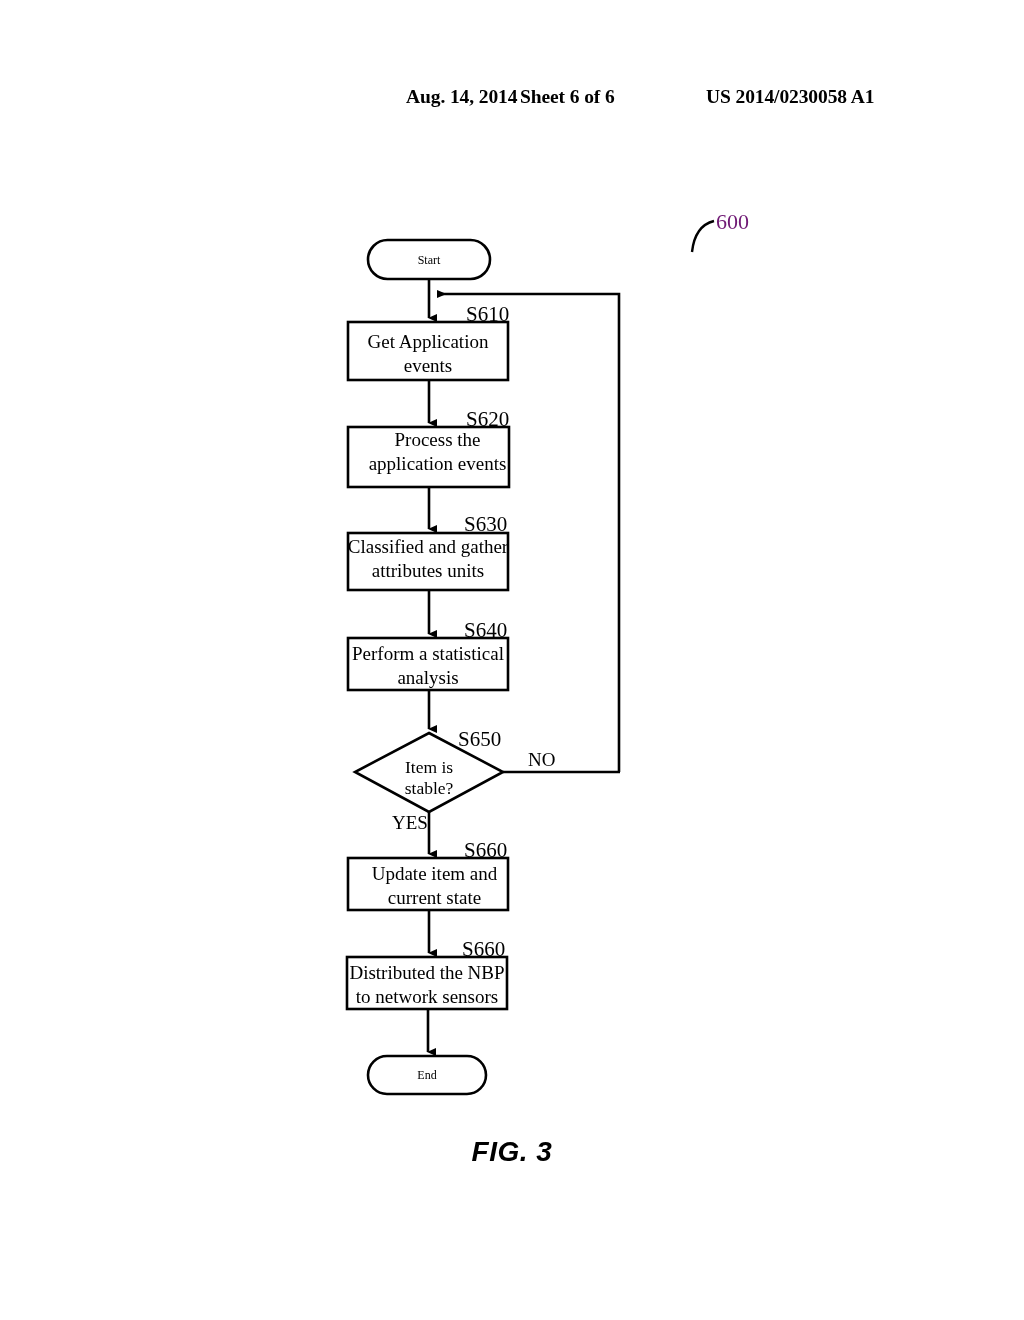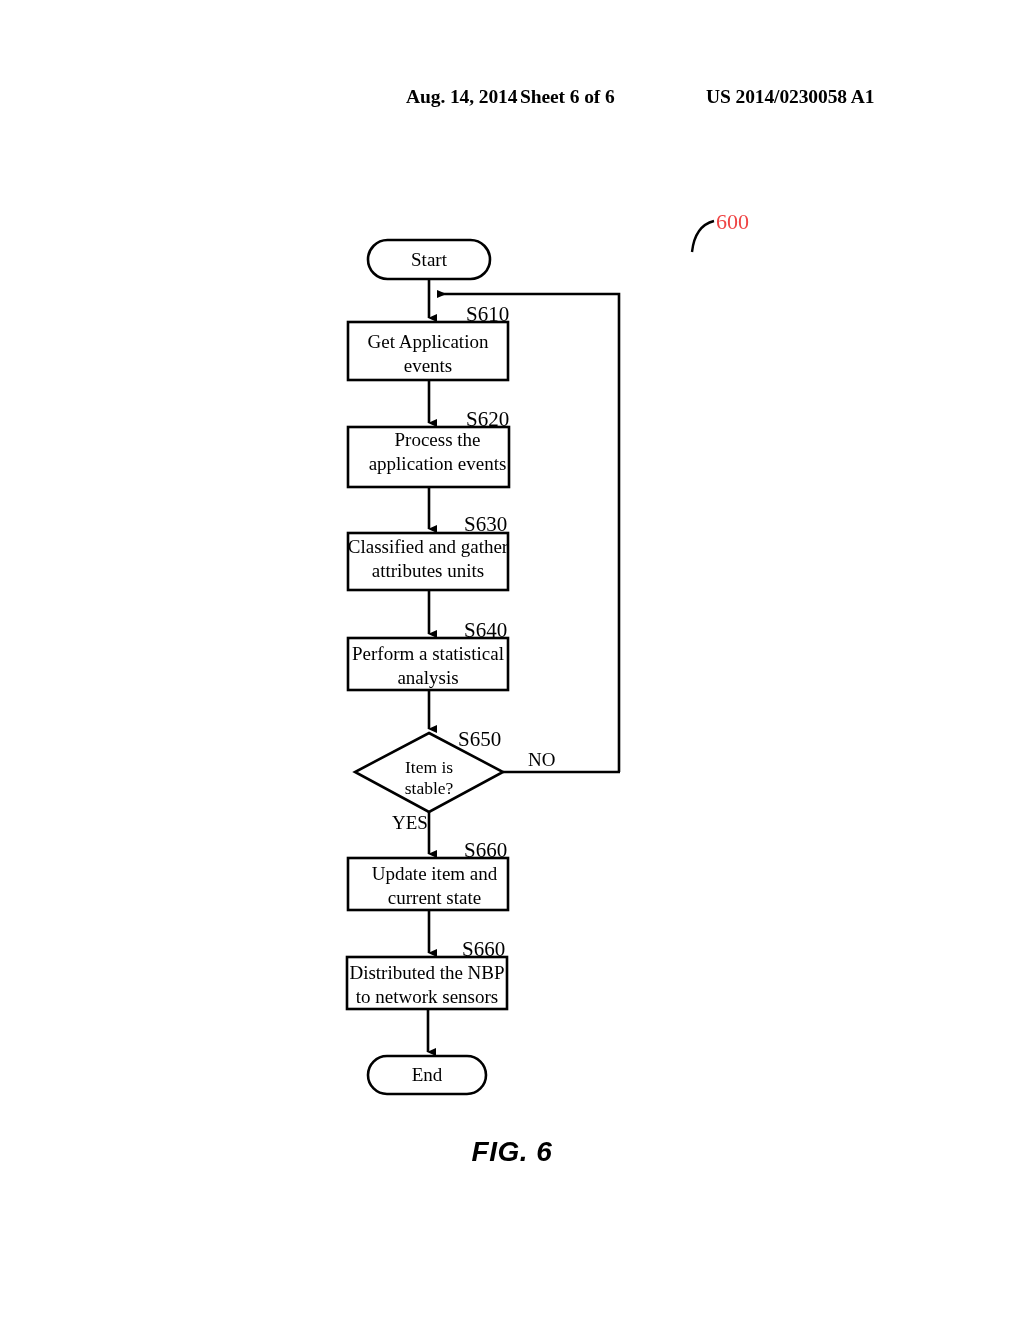--- a/index.html
+++ b/index.html
@@ -78,38 +78,38 @@
     font-size: 19px;
     line-height: 19px;
     color: #000;
     white-space: nowrap;
   }
   .ref-label {
     position: absolute;
     font-family: "Liberation Serif", serif;
     font-size: 22px;
     line-height: 22px;
-    color: #ef4444;
+    color: #701a75;
     white-space: nowrap;
   }
   #fig-caption {
     position: absolute;
     left: 0;
     top: 1136px;
     width: 1024px;
     text-align: center;
     font-family: "Liberation Sans", sans-serif;
     font-style: italic;
     font-weight: bold;
     font-size: 28px;
     letter-spacing: 0.5px;
     color: #000;
   }
   .terminal-text {
-    font-size: 19px;
+    font-size: 12px;
   }
   .diamond-text {
     font-size: 17.5px;
     line-height: 21px;
   }
 </style>
 </head>
 <body>
 
 <div id="page-header">
@@ -206,14 +206,14 @@
   <div class="step-label" style="left:458px; top:729px;">S650</div>
 
   <div class="step-label" style="left:464px; top:840px;">S660</div>
 
   <div class="step-label" style="left:462px; top:939px;">S660</div>
 
   <div class="edge-label" style="left:528px; top:750px;">NO</div>
 
   <div class="edge-label" style="left:392px; top:813px;">YES</div>
 
-  <div id="fig-caption">FIG. 6</div>
+  <div id="fig-caption">FIG. 3</div>
 </div>
 
 </body></html>

